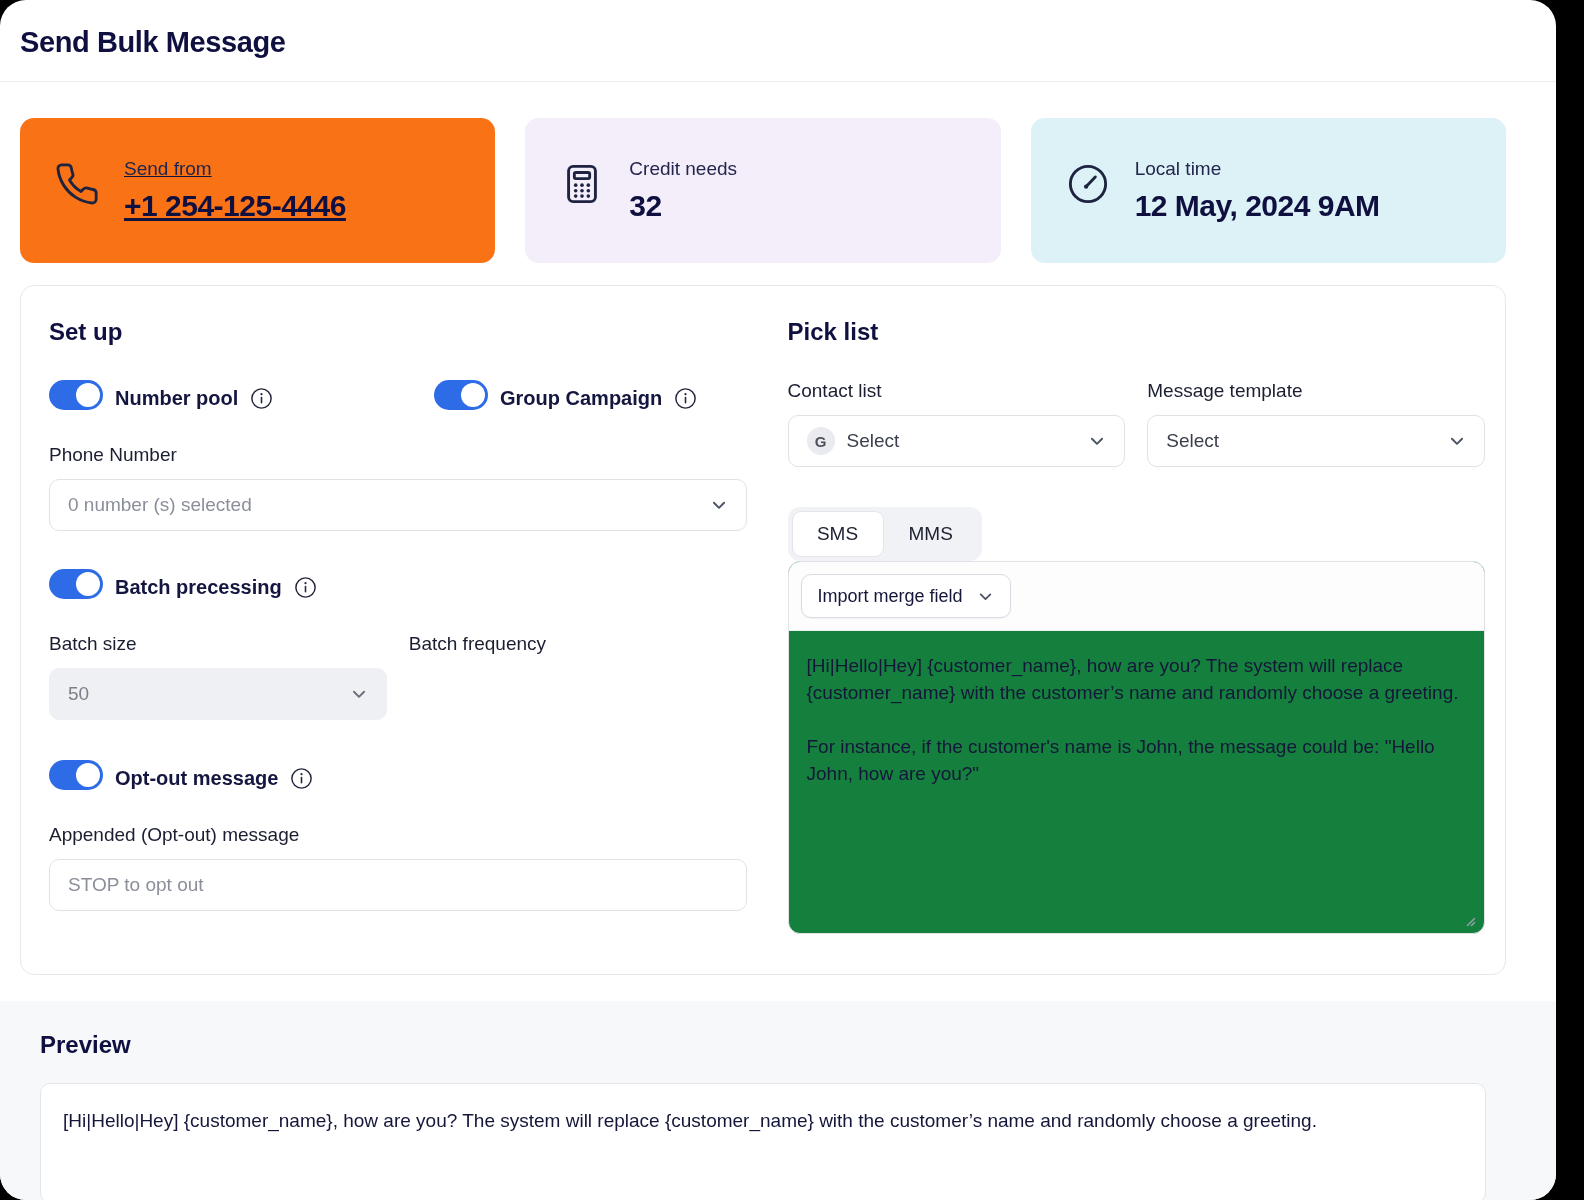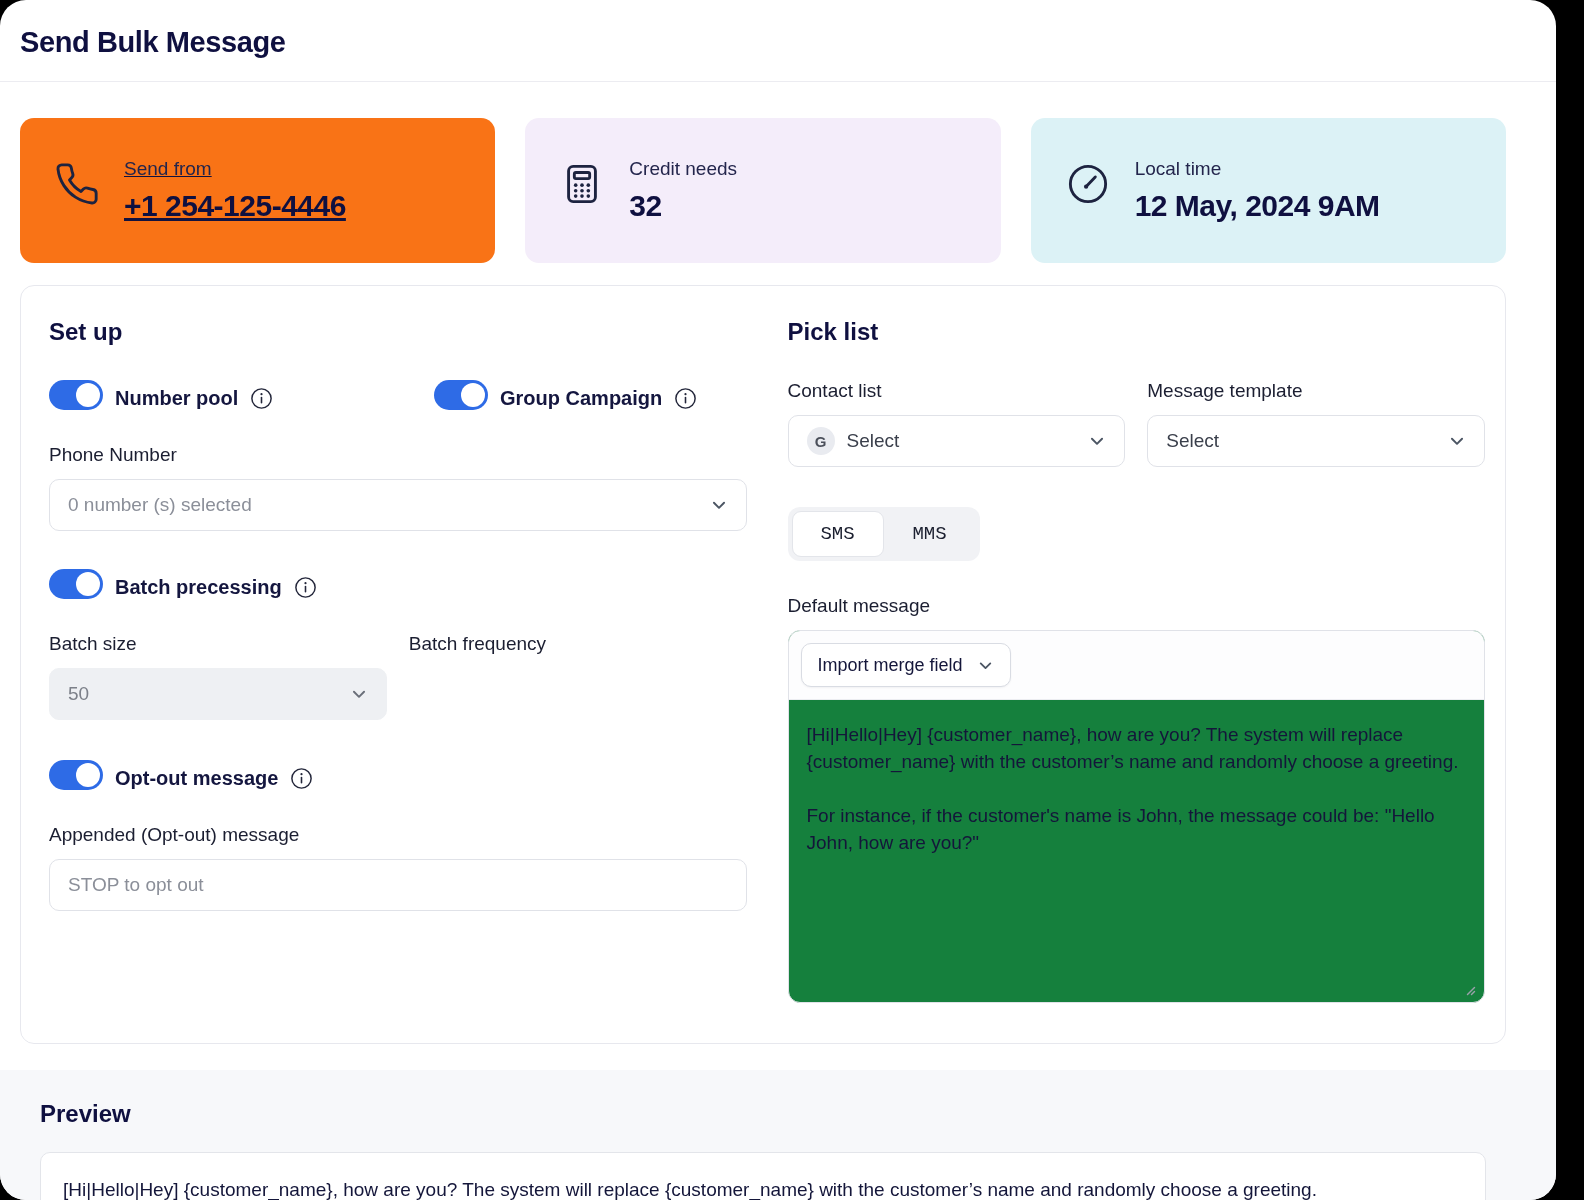--- a/index.html
+++ b/index.html
@@ -44,21 +44,21 @@
   .sel-left{display:flex;align-items:center;gap:12px;}
   .avatar{width:28px;height:28px;border-radius:50%;background:#e9ebf0;display:flex;align-items:center;justify-content:center;font-size:15px;color:#4a4f5a;font-weight:600;}
   .two-col{display:flex;gap:22px;}
   .two-col .field{flex:1;min-width:0;}
   .two-col .field-label{margin-top:0;}
   .spacer-36{height:38px;}
   .text-input{width:100%;height:52px;border:1px solid #e0e2e8;border-radius:10px;padding:0 18px;font-size:19px;color:#8b8f99;box-sizing:border-box;font-family:inherit;background:#fff;outline:none;}
 
   
   .tabs{display:inline-flex;background:#f1f2f5;border-radius:12px;padding:4px;margin-top:40px;}
-  .tab{min-width:92px;height:46px;padding:0 24px;border:1px solid transparent;background:transparent;font-size:19px;color:#1c2030;border-radius:9px;cursor:pointer;font-family:Liberation Mono, monospace;}
+  .tab{min-width:92px;height:46px;padding:0 24px;border:1px solid transparent;background:transparent;font-size:19px;color:#1c2030;border-radius:9px;cursor:pointer;font-family:Liberation Sans, sans-serif;}
   .tab.active{background:#fff;border-color:#e3e5ea;font-weight:500;}
 
   
   .editor{border:1px solid #e0e2e8;border-radius:12px;overflow:hidden;background:#15803d;}
   .editor-toolbar{padding:12px 12px;border-bottom:1px solid #ecedf1;background:#fdfdfe;}
   .merge-btn{display:inline-flex;align-items:center;gap:14px;background:#fff;border:1px solid #d9dce3;border-radius:10px;padding:0 16px;height:44px;font-size:18px;color:#14163a;cursor:pointer;box-shadow:0 1px 2px rgba(16,24,40,.05);font-family:inherit;}
   .editor-body{padding:22px 18px 30px;position:relative;min-height:250px;font-size:19px;line-height:1.42;color:#14163a;}
   .editor-body p{margin:0 0 27px;}
   .resize-handle{position:absolute;right:8px;bottom:6px;cursor:nwse-resize;display:flex;}
 
@@ -258,21 +258,20 @@
               </span>
           </div>
         </div>
       </div>
 
       <div class="tabs">
         <button class="tab active">SMS</button>
         <button class="tab">MMS</button>
       </div>
 
-      <label class="field-label">Default message</label>
       <div class="editor">
         <div class="editor-toolbar">
           <button class="merge-btn">
             <span>Import merge field</span>
             <span>
                 <svg width="17" height="17" viewBox="0 0 16 16">
                   <path d="M3.5 6l4.5 4.5L12.5 6" fill="none" stroke="#4b5563" stroke-width="1.7" stroke-linecap="round" stroke-linejoin="round"></path>
                 </svg>
               </span>
           </button>

